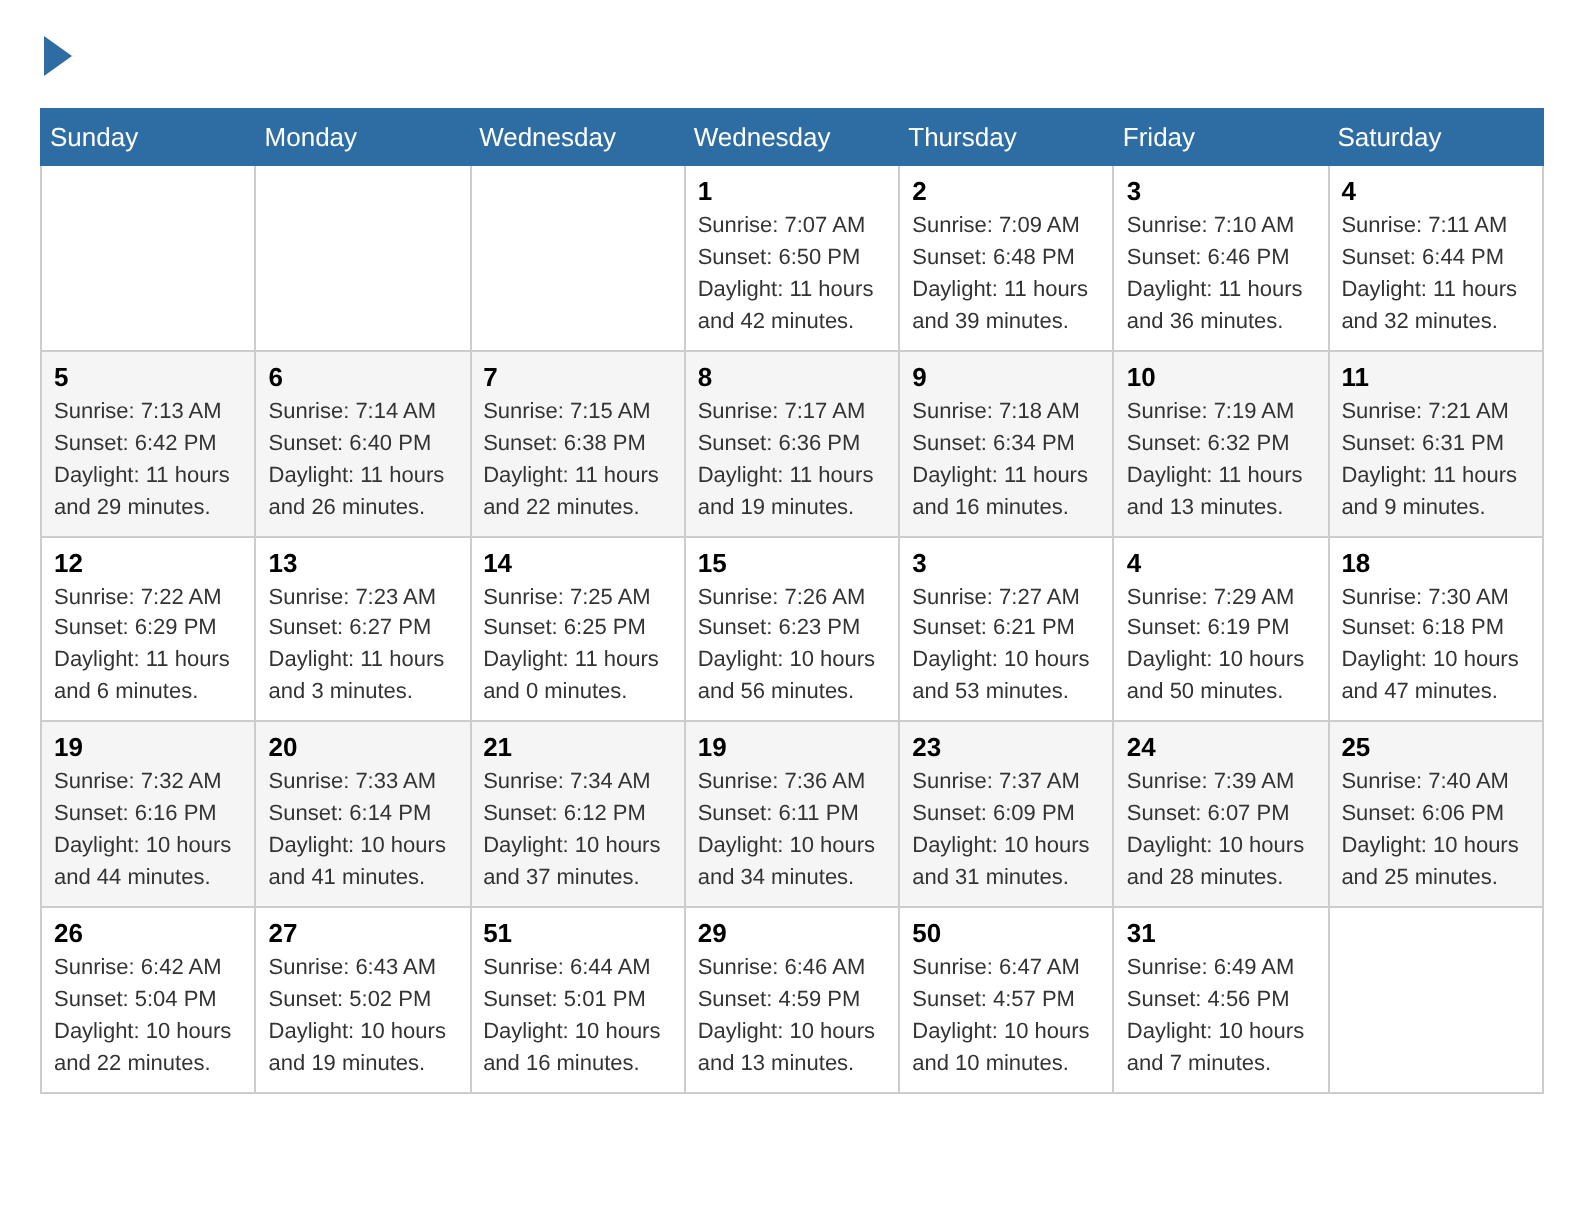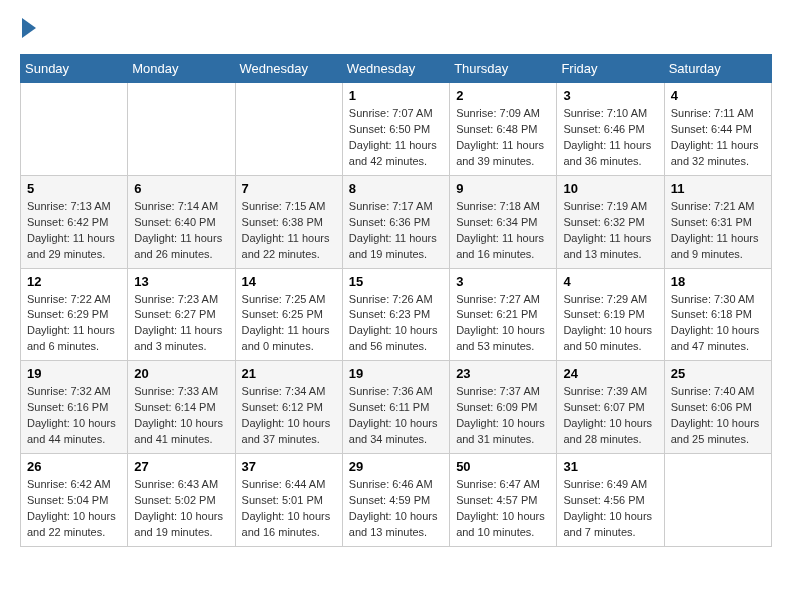--- a/index.html
+++ b/index.html
@@ -240,21 +240,21 @@
       <tr>
         <td>
         <span class="day-num">26</span>
         <span class="day-info">Sunrise: 6:42 AM<br>Sunset: 5:04 PM<br>Daylight: 10 hours and 22 minutes.</span>
       </td>
         <td>
         <span class="day-num">27</span>
         <span class="day-info">Sunrise: 6:43 AM<br>Sunset: 5:02 PM<br>Daylight: 10 hours and 19 minutes.</span>
       </td>
         <td>
-        <span class="day-num">37</span>
+        <span class="day-num">51</span>
         <span class="day-info">Sunrise: 6:44 AM<br>Sunset: 5:01 PM<br>Daylight: 10 hours and 16 minutes.</span>
       </td>
         <td>
         <span class="day-num">29</span>
         <span class="day-info">Sunrise: 6:46 AM<br>Sunset: 4:59 PM<br>Daylight: 10 hours and 13 minutes.</span>
       </td>
         <td>
         <span class="day-num">50</span>
         <span class="day-info">Sunrise: 6:47 AM<br>Sunset: 4:57 PM<br>Daylight: 10 hours and 10 minutes.</span>
       </td>

